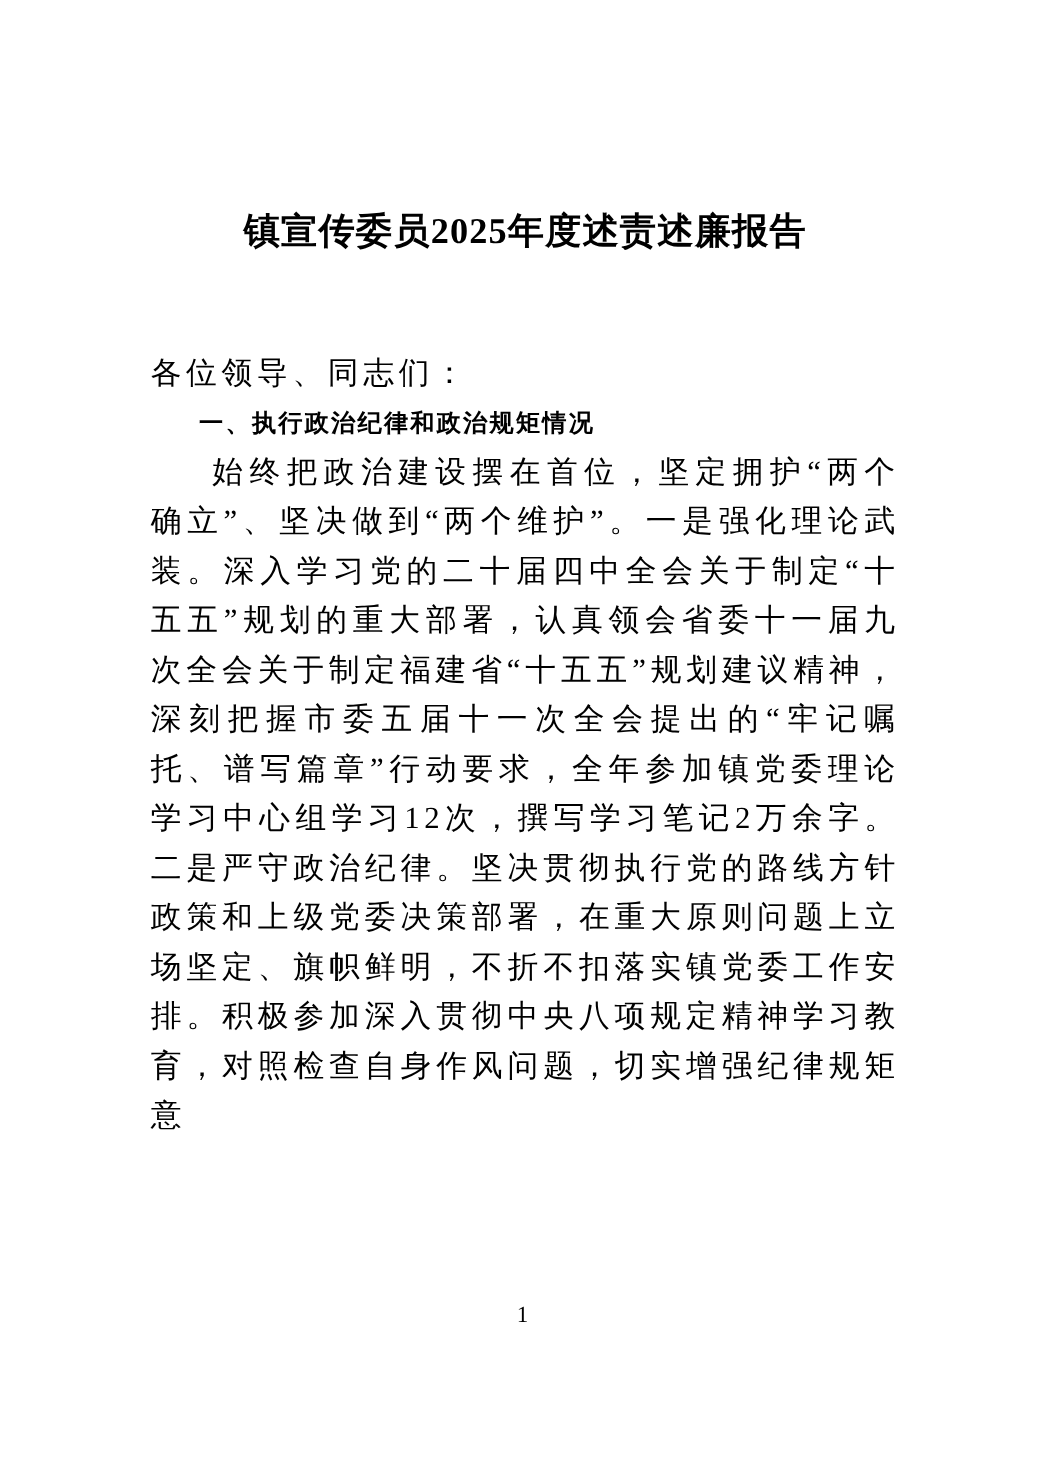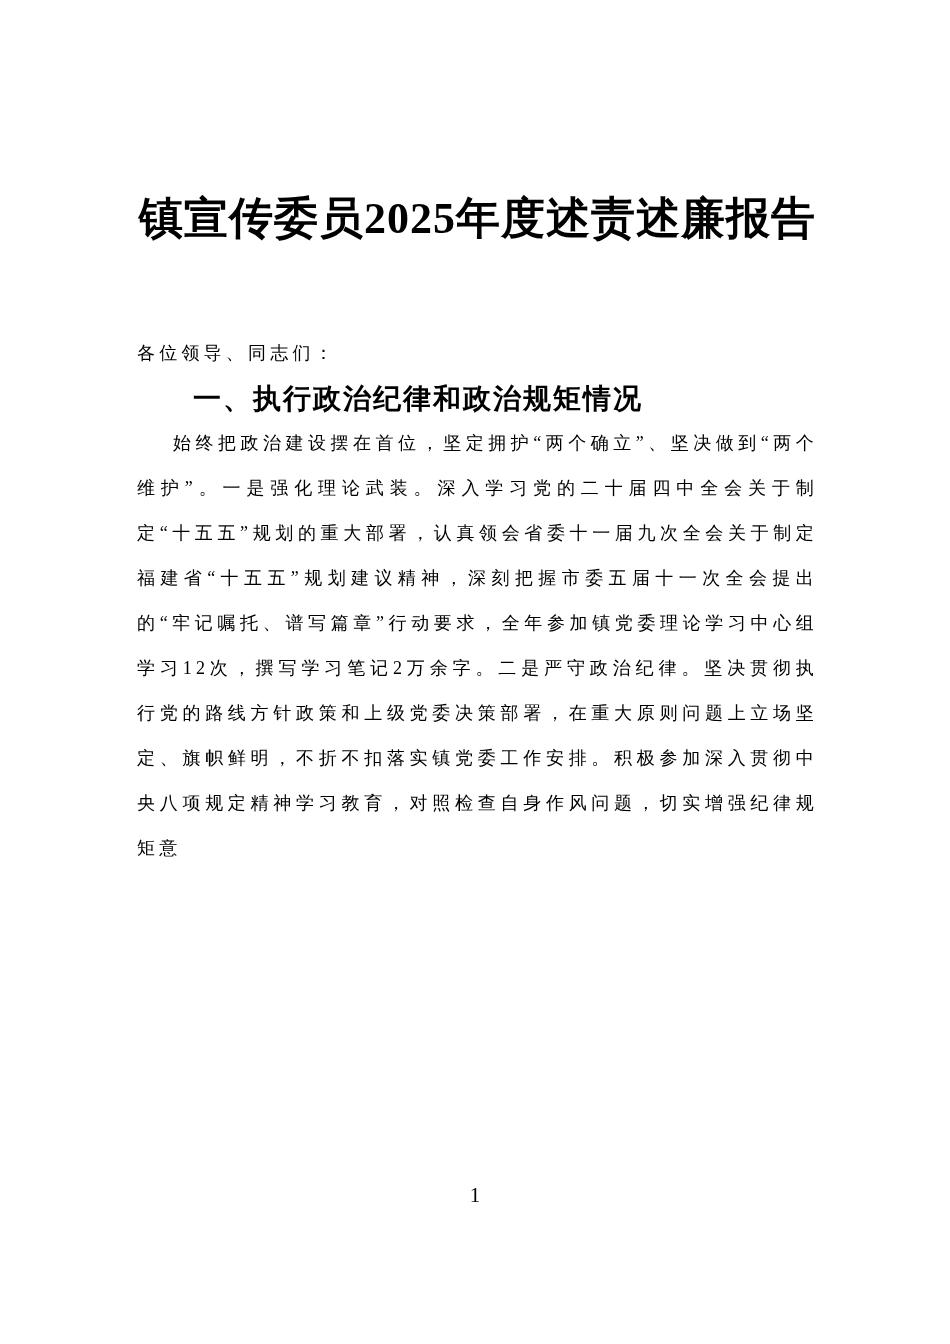--- a/index.html
+++ b/index.html
@@ -16,46 +16,46 @@
     background: #ffffff;
     overflow: hidden;
   }
   .content {
     position: absolute;
     left: 137px;
     top: 190px;
     width: 681px;
   }
   .doc-title {
-    font-size: 44px;
+    font-size: 33px;
     font-weight: bold;
     text-align: center;
     letter-spacing: 1px;
     line-height: 1.3;
     margin: 0 0 84px 0;
     font-family: "Liberation Serif", serif;
   }
   .body-text p {
-    font-size: 18px;
+    font-size: 28px;
     line-height: 45px;
     margin: 0;
     text-align: justify;
     letter-spacing: 4.2px;
     word-break: break-all;
   }
   .salutation {
     text-indent: 0;
   }
   .indent {
     text-indent: 2em;
   }
   .section-heading {
     font-family: Liberation Serif, serif;
     font-weight: bold;
-    font-size: 28px;
+    font-size: 22px;
     line-height: 45px;
     margin: 0;
     text-indent: 2em;
     letter-spacing: 2px;
   }
   .page-footer {
     position: absolute;
     left: 0;
     right: 0;
     top: 1183px;

